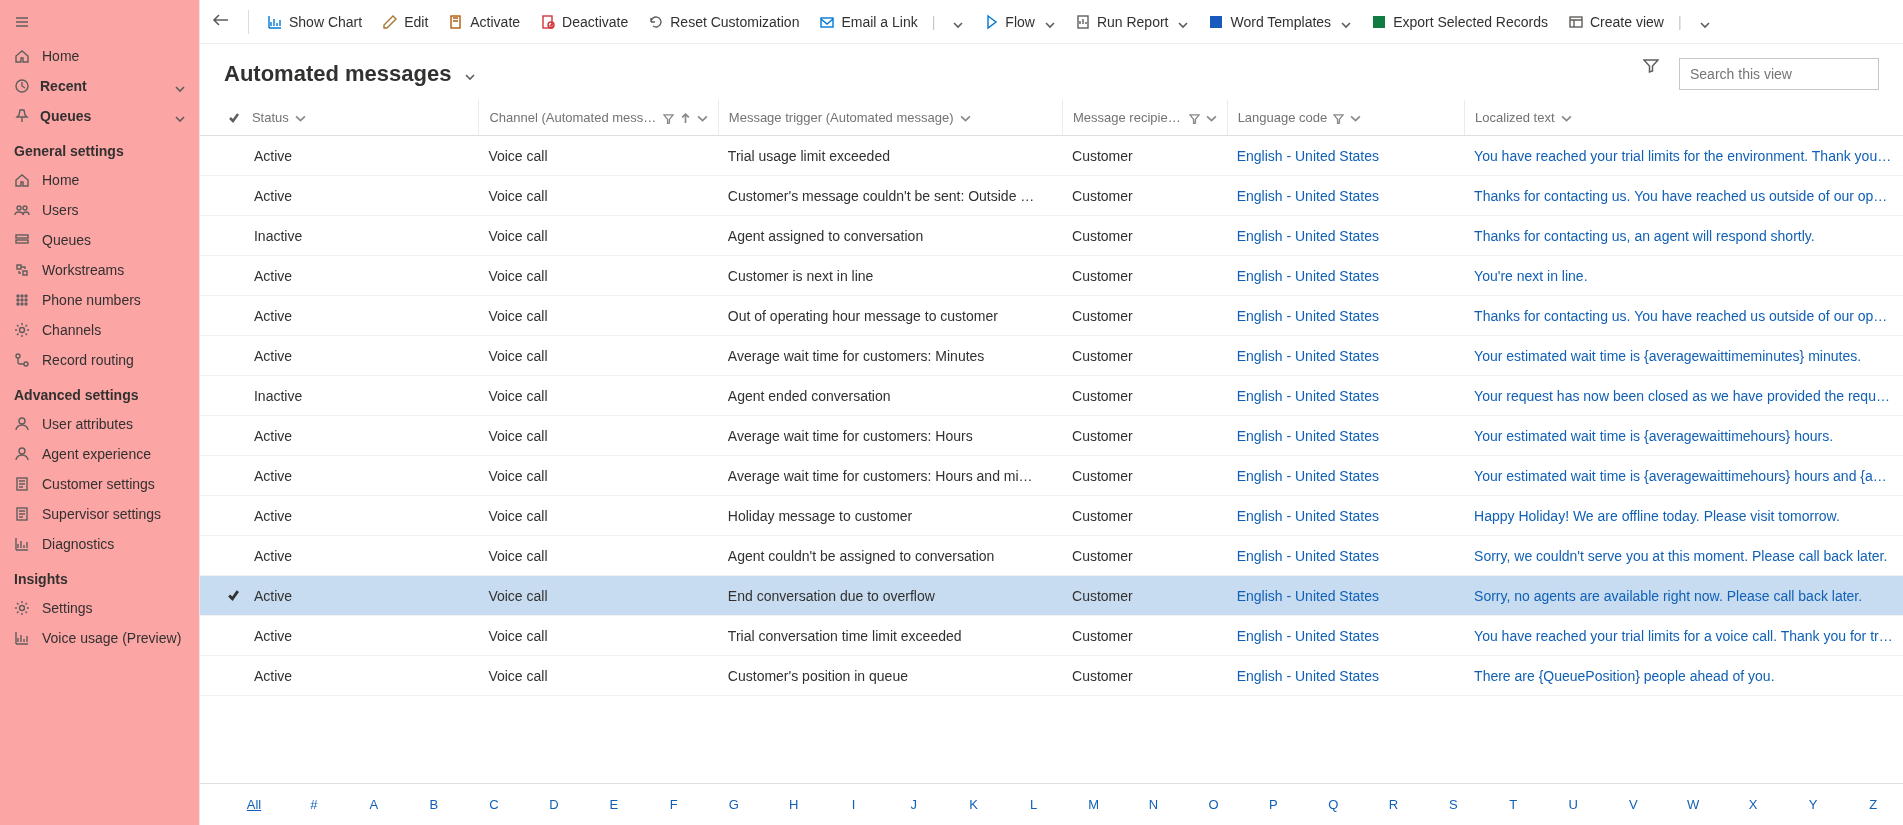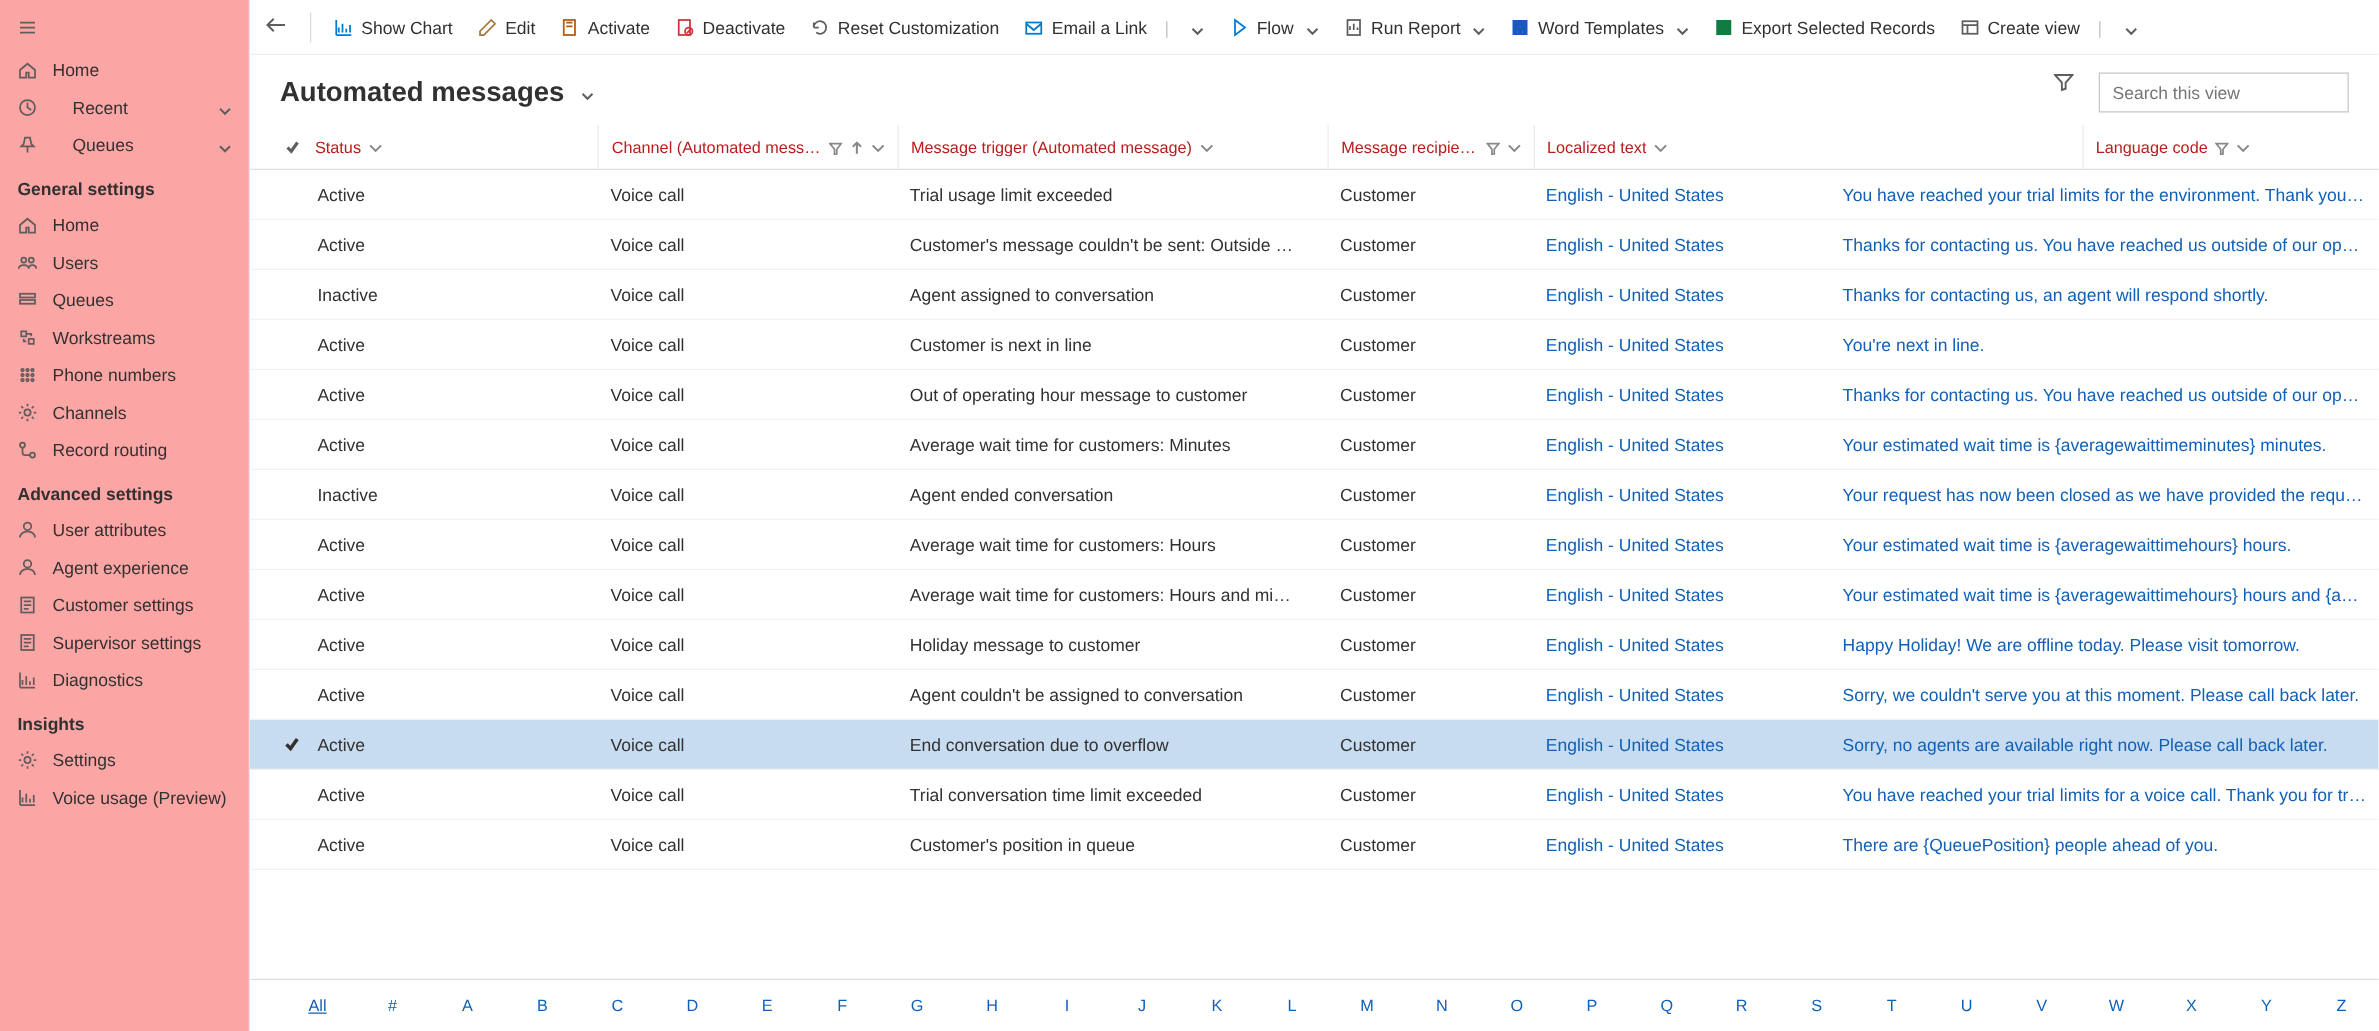--- a/index.html
+++ b/index.html
@@ -26,21 +26,21 @@
     padding: 8px 14px;
   }
   .nav-item, .nav-toggle {
     display: flex;
     align-items: center;
     gap: 12px;
     padding: 7px 14px;
     cursor: pointer;
   }
   .nav-toggle { justify-content: space-between; }
-  .nav-toggle .lbl { display: flex; align-items: flex-start; gap: 28px; flex: 1; }
+  .nav-toggle .lbl { display: flex; align-items: flex-start; gap: 10px; flex: 1; font-weight: bold; }
   .section-hdr {
     padding: 12px 14px 6px 14px;
     font-weight: 600;
     font-size: 14px;
   }
   .nav-icon { width: 16px; height: 16px; display: inline-flex; align-items:center; justify-content:center; color: #605e5c; }
   .nav-icon svg { width: 16px; height: 16px; stroke: #605e5c; stroke-width: 1.4; fill: none; }
 
   
   .main { flex: 1; display: flex; flex-direction: column; min-width: 0; }
@@ -89,21 +89,21 @@
   .searchbox input {
     border:none; outline:none; flex:1; font-size:14px; background:transparent;
   }
 
   
   .grid { flex:1; display:flex; flex-direction:column; min-height:0; }
   .grid-head {
     display:flex;
     border-bottom:1px solid #e1dfdd;
     font-size: 13px;
-    color: #b91c1c;
+    color: #737373;
     height: 36px;
     align-items:center;
     padding-left:24px;
   }
   .gh-check { width: 20px; display:flex; align-items:center; justify-content:center; cursor:pointer;}
   .gh-check svg { width:12px; height:12px; stroke:#605e5c; stroke-width:2.5; fill:none;}
   .col { display:flex; align-items:center; gap:6px; padding:0 10px 0 10px; border-left: 1px solid #ebebeb; height:100%; overflow:hidden;}
   .col:first-of-type { border-left:none; padding-left:8px;}
   .col .txt { white-space:nowrap; overflow:hidden; text-overflow:ellipsis;}
   .col .mini { width:11px; height:11px;}
@@ -546,31 +546,31 @@
         </div>
         <div class="col gw-recipient">
           <span class="txt">Message recipient (…</span>
           <span class="mini"><svg viewBox="0 0 12 12">
                 <path d="M1 2h10l-4 5v4l-2 1v-5L1 2z"></path>
               </svg></span>
           <span class="mini"><svg viewBox="0 0 10 10">
                 <path d="M1 3l4 4 4-4"></path>
               </svg></span>
         </div>
-        <div class="col gw-local">
-          <span class="txt">Localized text</span>
-          <span class="mini"><svg viewBox="0 0 10 10">
-                <path d="M1 3l4 4 4-4"></path>
-              </svg></span>
-        </div>
         <div class="col gw-lang">
           <span class="txt">Language code</span>
           <span class="mini"><svg viewBox="0 0 12 12">
                 <path d="M1 2h10l-4 5v4l-2 1v-5L1 2z"></path>
               </svg></span>
+          <span class="mini"><svg viewBox="0 0 10 10">
+                <path d="M1 3l4 4 4-4"></path>
+              </svg></span>
+        </div>
+        <div class="col gw-local">
+          <span class="txt">Localized text</span>
           <span class="mini"><svg viewBox="0 0 10 10">
                 <path d="M1 3l4 4 4-4"></path>
               </svg></span>
         </div>
       </div>
       <div class="grid-body" id="grid-body">
   <div class="row">
     <span class="check"></span>
     <span class="cell cw-status">Active</span>
     <span class="cell cw-channel">Voice call</span>

